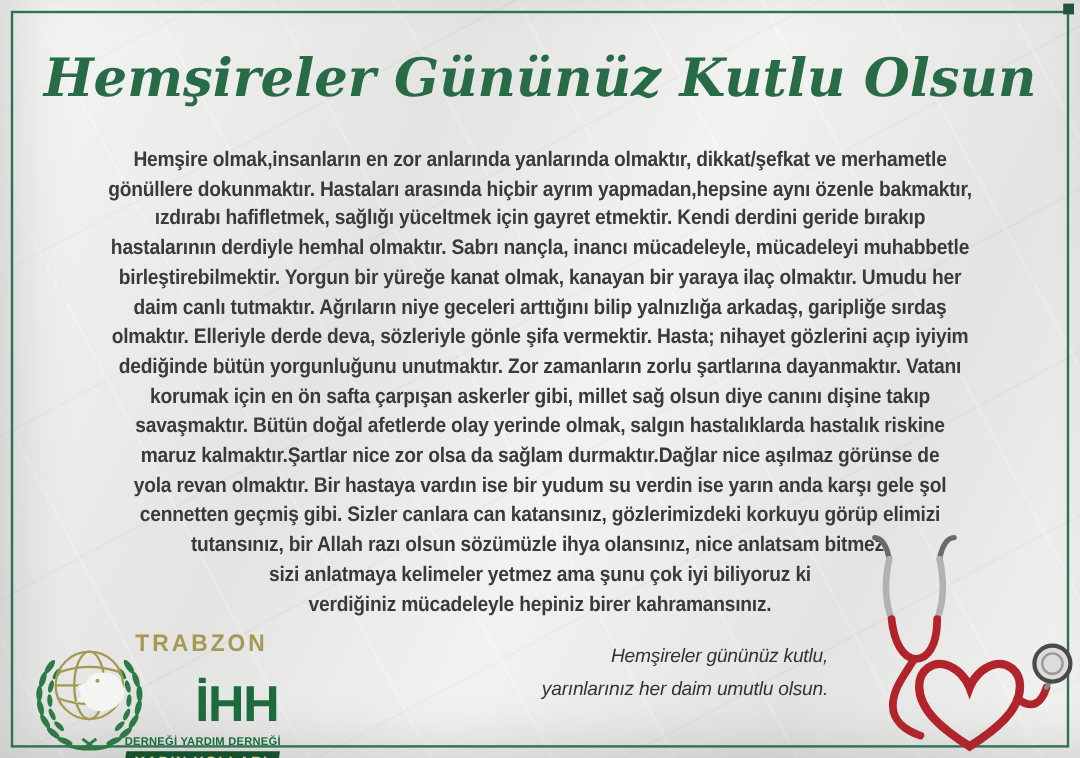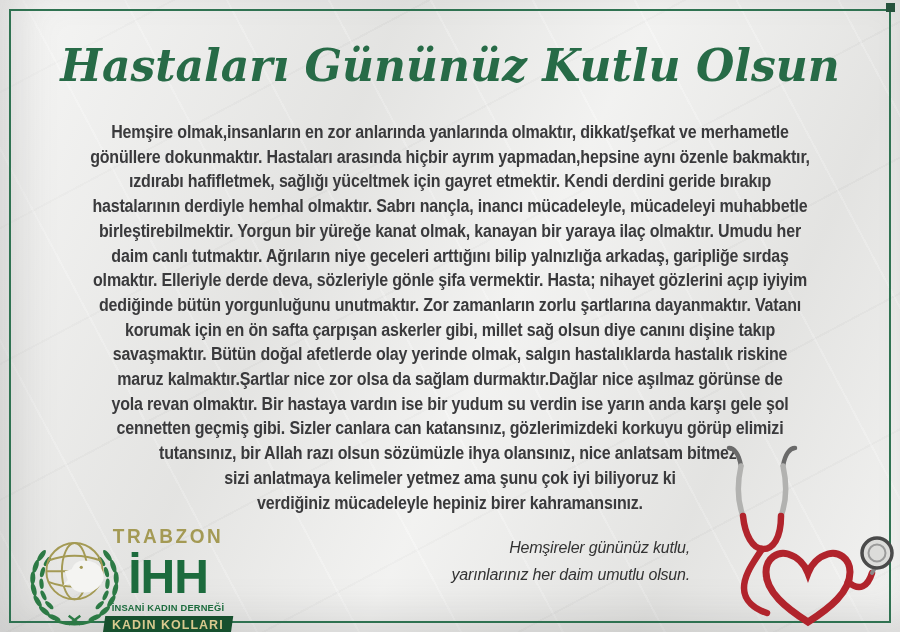--- a/index.html
+++ b/index.html
@@ -40,22 +40,22 @@
   .logo{position:absolute; left:0; top:0;}
   .globe-svg{position:absolute; left:26px; top:526px; width:97px; height:102px;}
   .logo-text{
     position:absolute; left:104px; top:527px; width:128px; text-align:center;
   }
   .logo-city{
     font-weight:bold; font-size:19px; line-height:19px; letter-spacing:2.5px;
     color:#a49a54; transform:scaleY(1.05);
   }
   .logo-org{
-    font-weight:bold; font-size:48px; line-height:45px; letter-spacing:-1px;
-    color:#1c6b3d; margin-top:8px;
+    font-weight:bold; font-size:42px; line-height:45px; letter-spacing:-1px;
+    color:#1c6b3d; margin-top:18px;text-align:right;
   }
   .logo-sub{
     font-weight:bold; font-size:9.3px; line-height:12px; letter-spacing:.2px;
     color:#1c6b3d; margin-top:3px; white-space:nowrap;
   }
   .logo-badge{
     margin-top:2px; background:#17502e; color:#d8c98e;
     font-weight:bold; font-size:12.5px; line-height:18px; letter-spacing:1px;
     transform:skewX(-8deg); padding:0 3px;
   }
@@ -63,21 +63,21 @@
   .steth-svg{position:absolute; left:688px; top:440px; width:210px; height:192px;}
 </style>
 </head>
 <body>
 
 <div class="poster">
 
   <div class="frame"></div>
   <div class="corner-accent"></div>
 
-  <h1 class="title">Hastaları Gününüz Kutlu Olsun</h1>
+  <h1 class="title">Hemşireler Gününüz Kutlu Olsun</h1>
 
   <div class="body-text">Hemşire olmak,insanların en zor anlarında yanlarında olmaktır, dikkat/şefkat ve merhametle
 gönüllere dokunmaktır. Hastaları arasında hiçbir ayrım yapmadan,hepsine aynı özenle bakmaktır,
 ızdırabı hafifletmek, sağlığı yüceltmek için gayret etmektir. Kendi derdini geride bırakıp
 hastalarının derdiyle hemhal olmaktır. Sabrı nançla, inancı mücadeleyle, mücadeleyi muhabbetle
 birleştirebilmektir. Yorgun bir yüreğe kanat olmak, kanayan bir yaraya ilaç olmaktır. Umudu her
 daim canlı tutmaktır. Ağrıların niye geceleri arttığını bilip yalnızlığa arkadaş, garipliğe sırdaş
 olmaktır. Elleriyle derde deva, sözleriyle gönle şifa vermektir. Hasta; nihayet gözlerini açıp iyiyim
 dediğinde bütün yorgunluğunu unutmaktır. Zor zamanların zorlu şartlarına dayanmaktır. Vatanı
 korumak için en ön safta çarpışan askerler gibi, millet sağ olsun diye canını dişine takıp
@@ -114,21 +114,21 @@
         <path d="M23,35 Q50,25 77,35"></path>
         <path d="M23,57 Q50,67 77,57"></path>
         <path d="M21,46 L79,46"></path>
       </g>
       <path fill="#f4f4f2" d="M40,46 l7,-2 q3,-9 13,-9 q14,0 19,11 q3,7 -2,14 q-7,9 -19,8 q-10,-1 -13,-9 l-7,2 5,-6 z"></path>
       <circle cx="57" cy="42" r="1.7" fill="#a49a54"></circle>
     </svg>
     <div class="logo-text">
       <div class="logo-city">TRABZON</div>
       <div class="logo-org">İHH</div>
-      <div class="logo-sub">İNSANİ KADIN DERNEĞİ</div>
+      <div class="logo-sub">DERNEĞİ YARDIM DERNEĞİ</div>
       <div class="logo-badge">
         <span>KADIN KOLLARI</span>
       </div>
     </div>
   </div>
 
   <div class="message">Hemşireler gününüz kutlu,
 yarınlarınız her daim umutlu olsun.</div>
 
   <svg class="steth-svg" viewBox="0 0 210 192">

